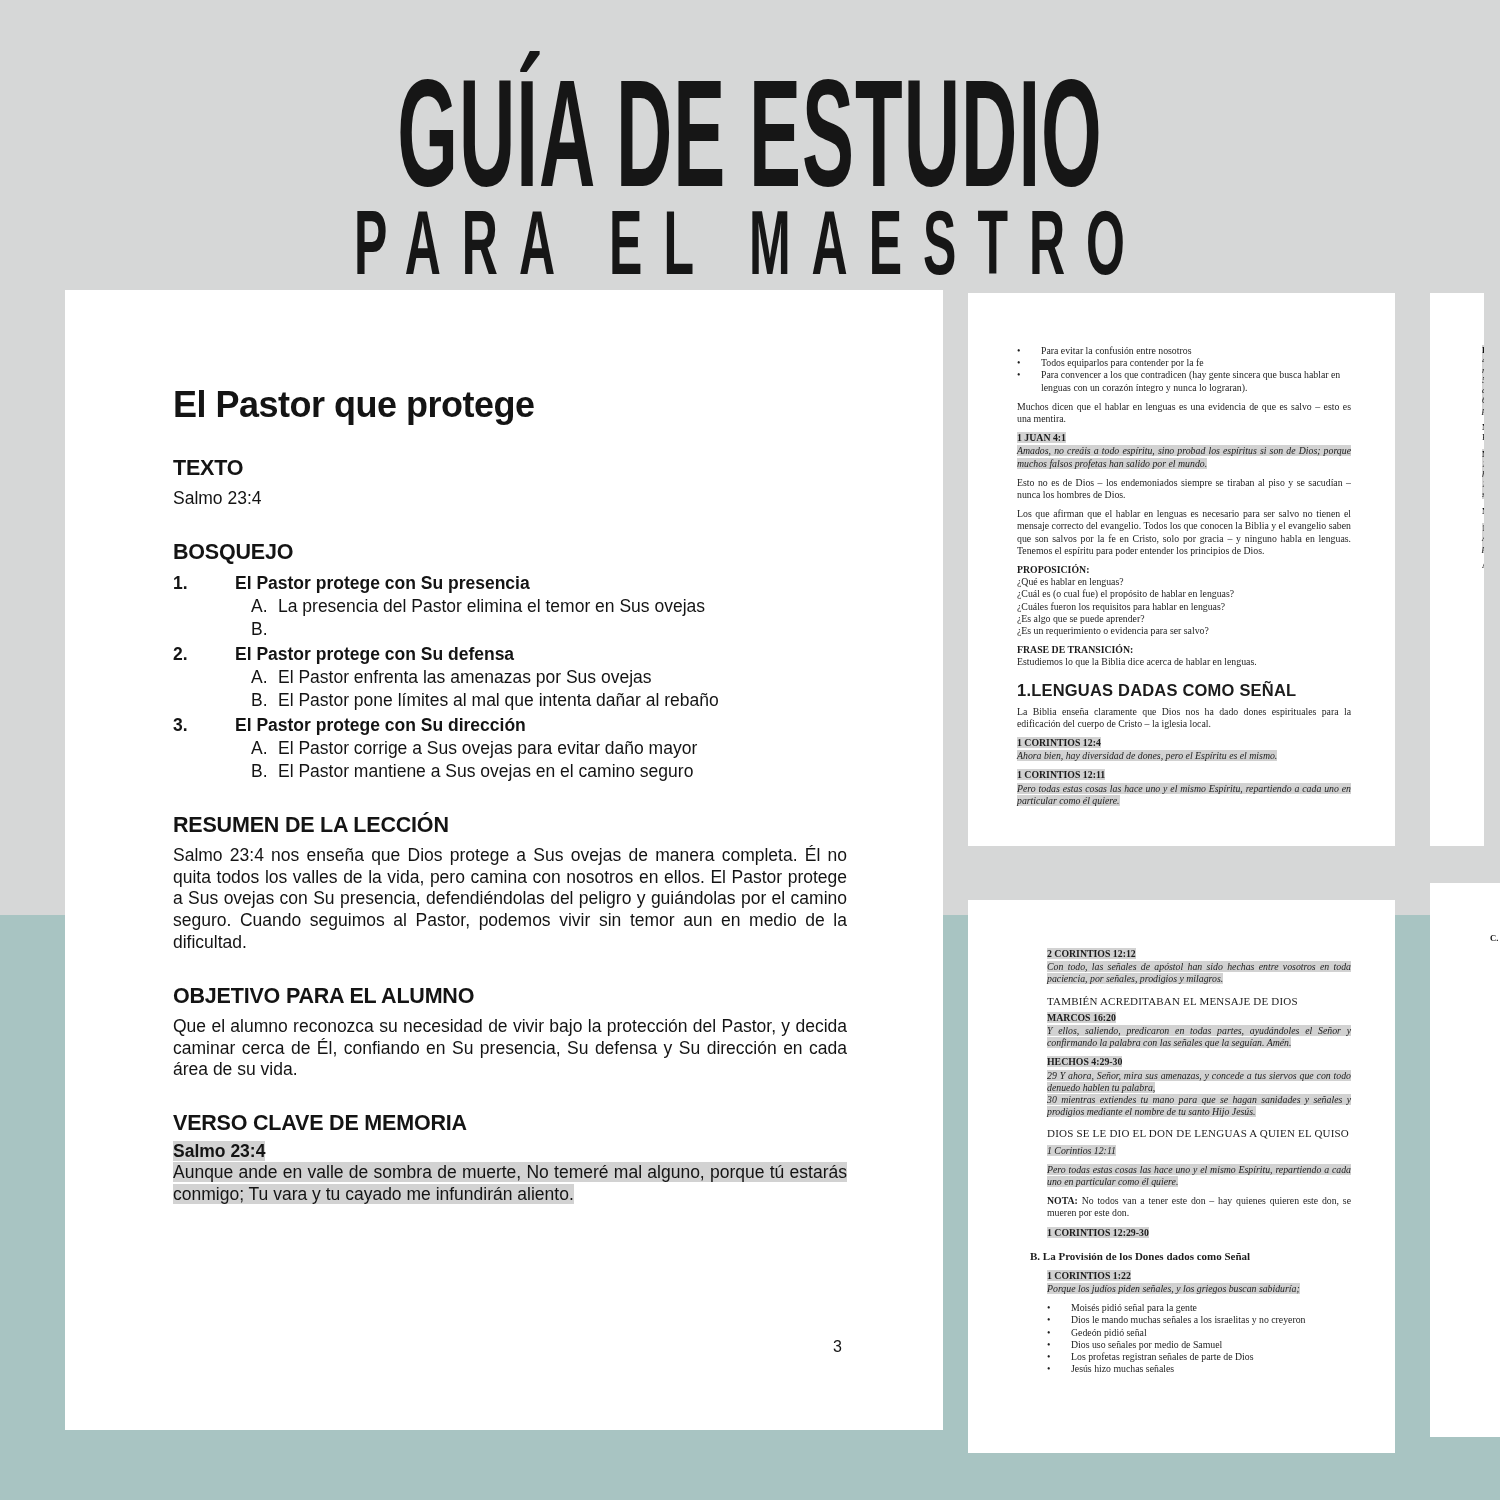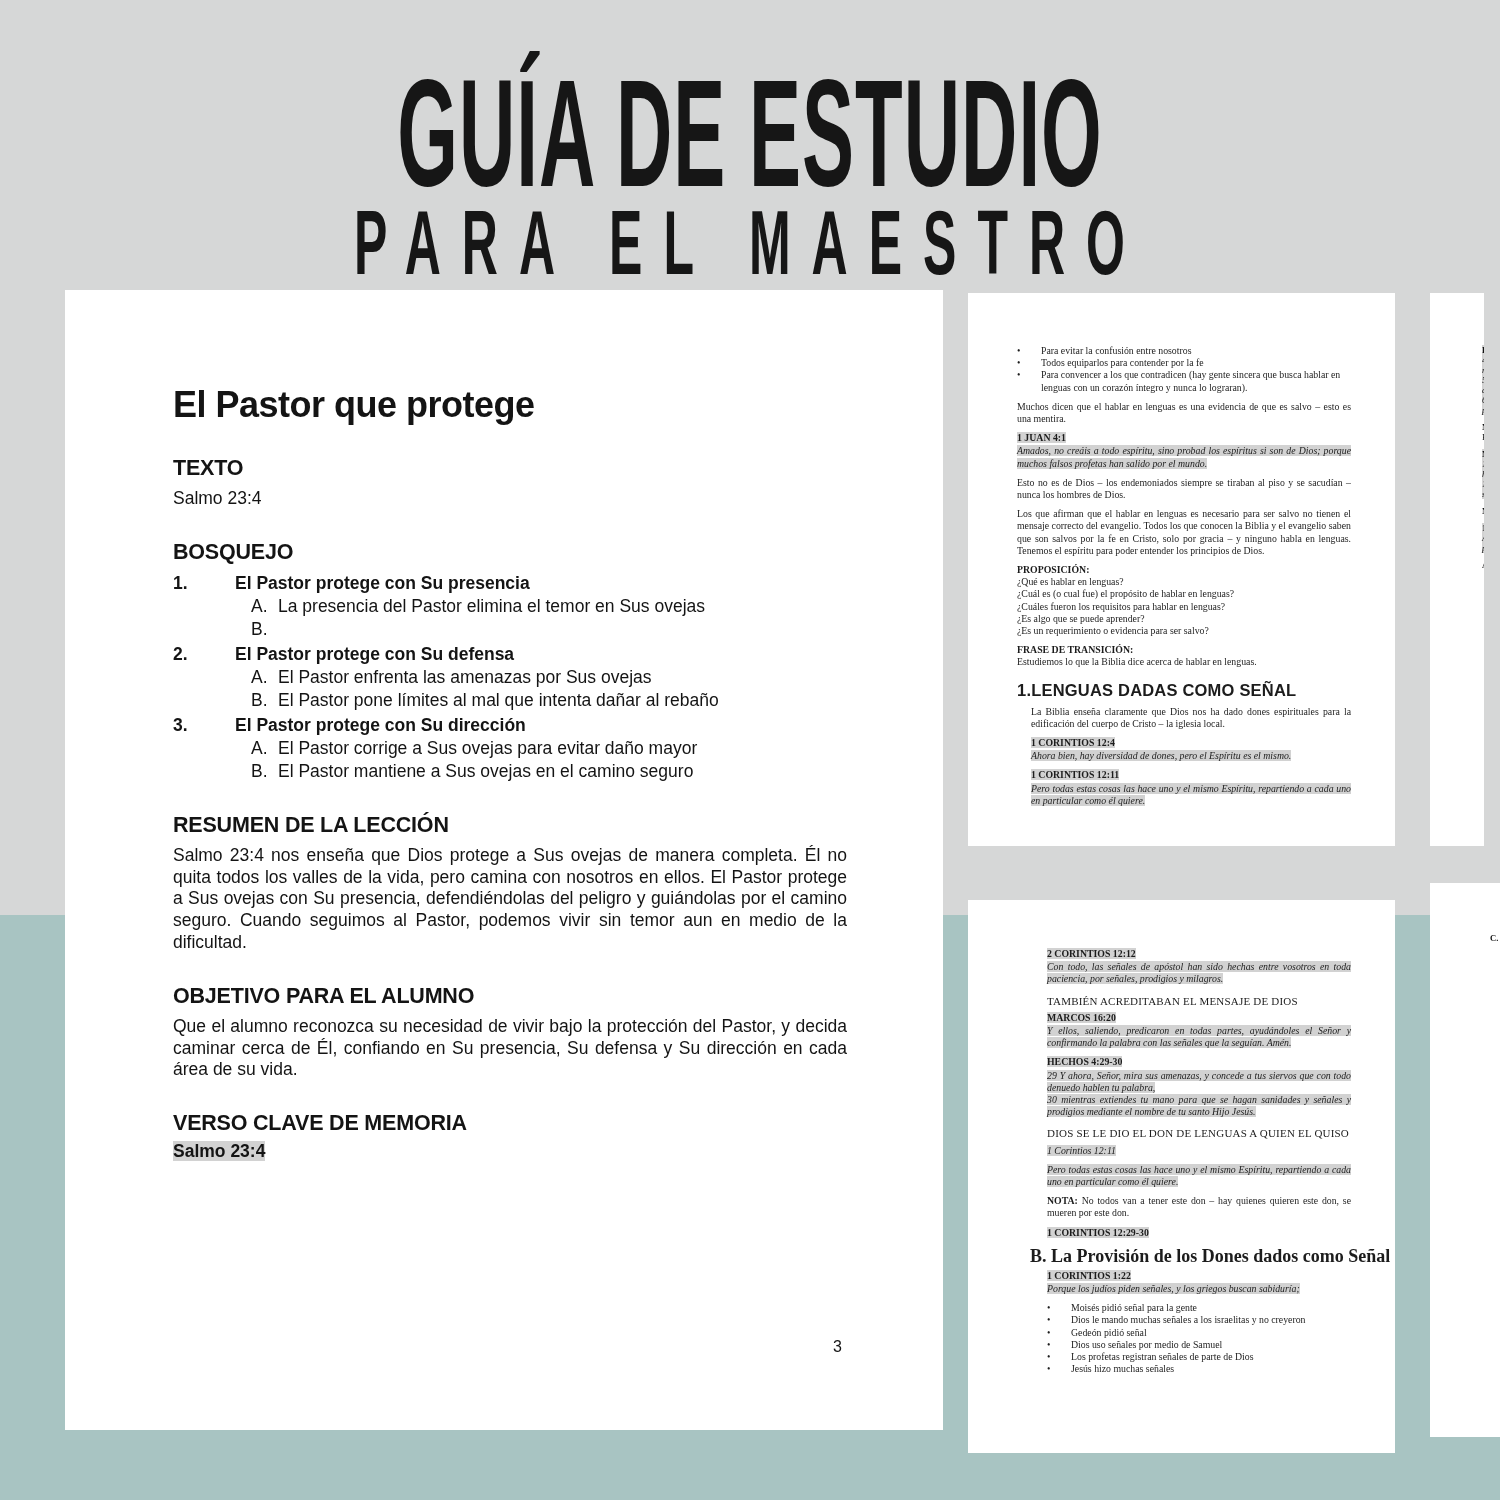--- a/index.html
+++ b/index.html
@@ -42,22 +42,22 @@
   .page-num{position:absolute;left:768px;top:1048px;font-size:16px;}
   
   .serif{font-family:"Liberation Serif","DejaVu Serif",serif;font-size:9.8px;line-height:12.2px;color:#1c1c1c;text-align:justify;}
   .blk{margin:0 0 7px 0;}
   .blk.ref{font-weight:bold;margin-bottom:1px;}
   .blk.quote{font-style:italic;white-space:pre-line;}
   .blk.label{font-weight:bold;margin-bottom:0;}
   .blk.lines{margin-bottom:7px;}
   .blk.heading{font-family:"Liberation Sans",sans-serif;font-weight:bold;font-size:16.5px;line-height:20px;letter-spacing:0.2px;text-align:left;margin:11px 0 6px 0;white-space:nowrap;}
   .blk.caps{font-size:11px;letter-spacing:0.2px;margin:9px 0 5px 0;text-align:left;white-space:nowrap;}
-  .blk.bheading{font-weight:bold;font-size:18px;line-height:16px;margin:9px 0 6px -17px;text-align:left;white-space:nowrap;}
-  .blk.ind{margin-left:14px;}
+  .blk.bheading{font-weight:bold;font-size:11px;line-height:16px;margin:9px 0 6px -17px;text-align:left;white-space:nowrap;}
+  .blk.ind{}
   .bul-row{display:flex;text-align:left;}
   .dot{width:24px;flex:none;}
   .bul-tx{flex:1;}
   .b{font-weight:bold;}
   
   .frag{font-family:"Liberation Serif","DejaVu Serif",serif;font-size:8.6px;line-height:10px;white-space:nowrap;text-align:left;}
   .frag.gap{margin-top:7px;}
   .frag.ref{font-weight:bold;}
   .frag.quote{font-style:italic;}
   .frag.boldline{font-weight:bold;}
@@ -116,20 +116,21 @@
   </div>
 
   <div class="sec-h">RESUMEN DE LA LECCIÓN</div>
   <div class="body-t just">Salmo 23:4 nos enseña que Dios protege a Sus ovejas de manera completa. Él no quita todos los valles de la vida, pero camina con nosotros en ellos. El Pastor protege a Sus ovejas con Su presencia, defendiéndolas del peligro y guiándolas por el camino seguro. Cuando seguimos al Pastor, podemos vivir sin temor aun en medio de la dificultad.</div>
 
   <div class="sec-h">OBJETIVO PARA EL ALUMNO</div>
   <div class="body-t just">Que el alumno reconozca su necesidad de vivir bajo la protección del Pastor, y decida caminar cerca de Él, confiando en Su presencia, Su defensa y Su dirección en cada área de su vida.</div>
 
   <div class="sec-h" style="margin-bottom:4px;">VERSO CLAVE DE MEMORIA</div>
   <div class="verso-ref"><span class="hl">Salmo 23:4</span></div>
+  <div class="body-t just"><span class="hl">Aunque ande en valle de sombra de muerte, No temeré mal alguno, porque tú estarás conmigo; Tu vara y tu cayado me infundirán aliento.</span></div>
 
   <div class="page-num">3</div>
 </section>
 
 <section class="page page-tr serif" id="tr-blocks">
     <div class="blk bullets">
       <div class="bul-row">
         <span class="dot">•</span>
         <span class="bul-tx">Para evitar la confusión entre nosotros</span>
       </div>

